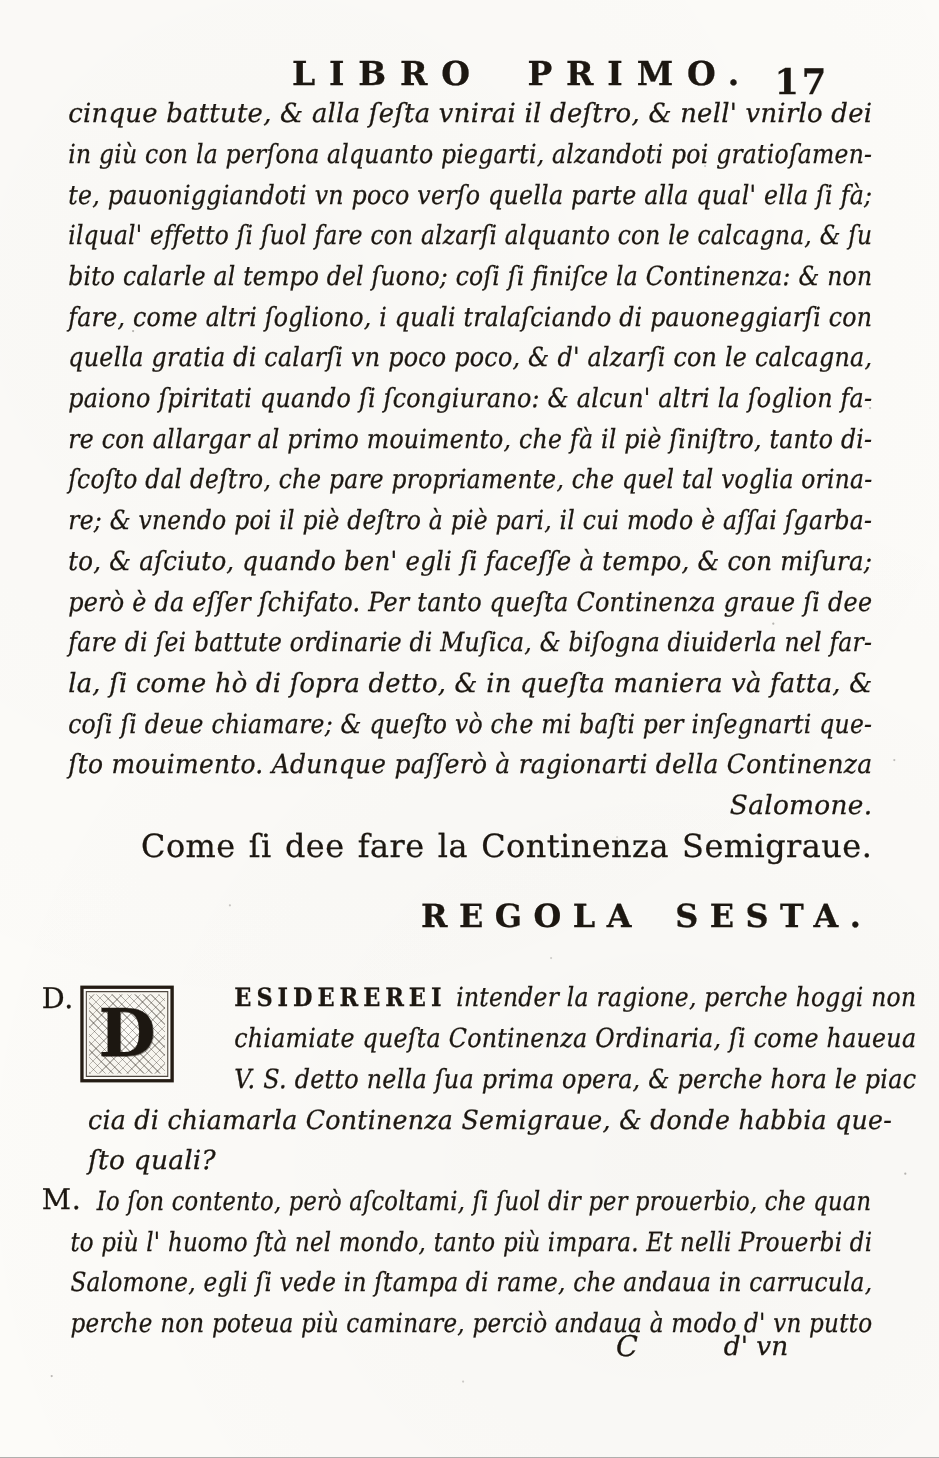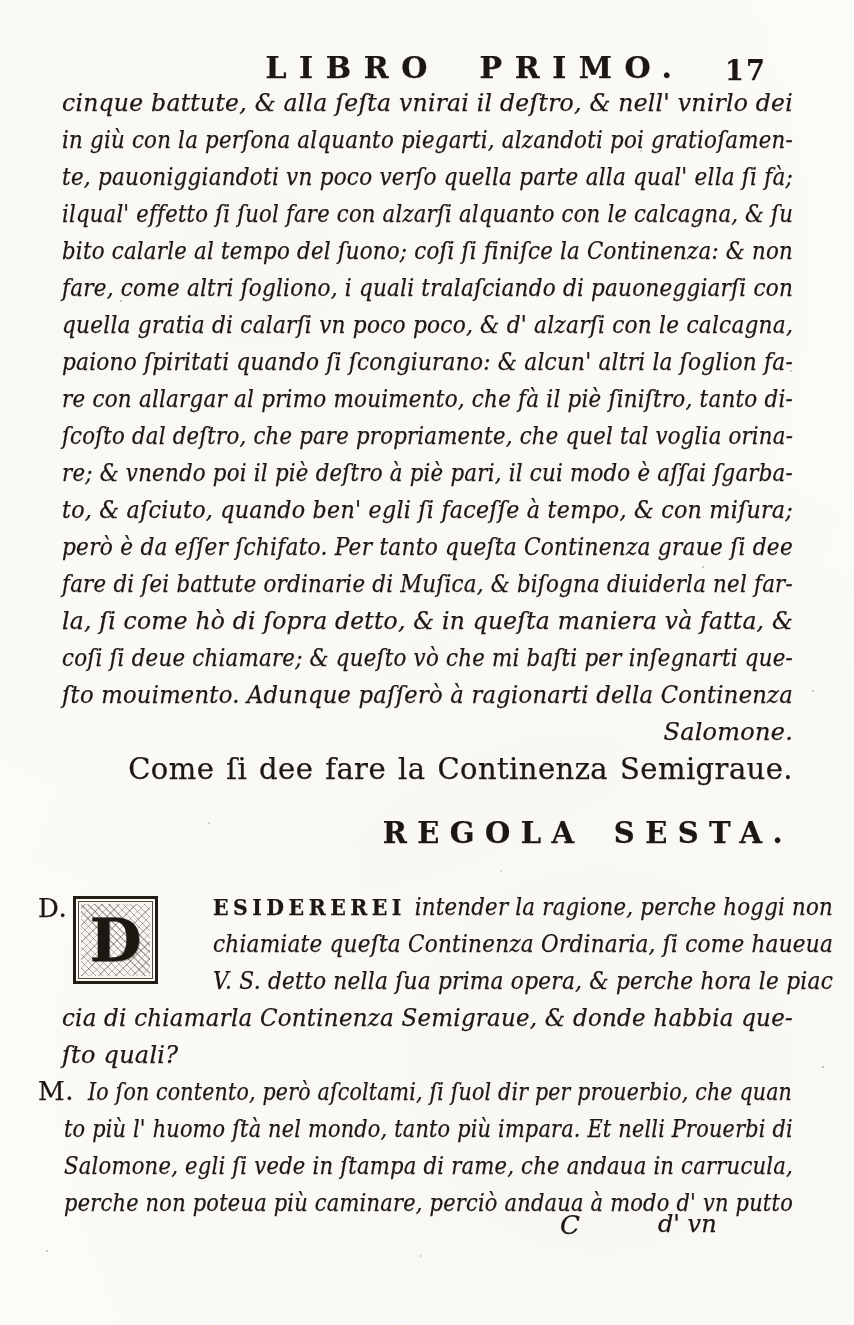--- a/index.html
+++ b/index.html
@@ -37,22 +37,22 @@
       420px 1255px 0 0 rgba(20,15,10,.2);
   }
   .running-header{
     position:absolute;top:50px;left:0;width:100%;
     text-align:center;
     font-size:30px;letter-spacing:.42em;word-spacing:.55em;
     font-weight:bold;
     padding-left:48px;
   }
   .folio{
-    position:absolute;top:55px;left:725px;
-    font-size:27px;font-weight:bold;letter-spacing:.08em;
+    position:absolute;top:55px;left:704px;
+    font-size:32px;font-weight:bold;letter-spacing:.08em;
   }
   .bodycol{position:absolute;left:62px;top:86px;width:731px;text-align:right;}
   .line{position:relative;height:37px;width:100%;overflow:visible;}
   .line > span{display:inline-block;white-space:nowrap;transform-origin:0 50%;}
   .it{font-style:italic;font-size:24px;line-height:34px;letter-spacing:.01em;}
   .ink{ -webkit-text-stroke:0.25px #1c1711; }
   .chapter-heading{
     position:absolute;left:62px;top:752px;width:731px;
     text-align:right;font-size:29px;letter-spacing:.015em;word-spacing:.08em;
   }
@@ -81,21 +81,21 @@
   }
   .dropcap .letter{
     position:relative;z-index:2;
     font-size:60px;font-weight:bold;line-height:1;
     text-shadow:1px 1px 0 rgba(36,28,20,.4);
   }
   .dwrap{position:absolute;left:172px;top:890px;width:620px;margin-left:41px;}
   .dwrap .line{height:37px;}
   .caps{font-style:normal;font-size:23px;letter-spacing:.22em;font-weight:bold;}
   .opening-rest{margin-left:10px;}
-  .dfull{position:absolute;left:62px;top:1001px;width:731px;}
+  .dfull{position:absolute;left:80px;top:1001px;width:731px;}
   .mfirst{position:absolute;left:88px;top:1075px;width:704px;}
   .mrest{position:absolute;left:64px;top:1112px;width:729px;}
   .footer-line{position:absolute;left:62px;top:1210px;width:731px;height:37px;}
   .sig{position:absolute;left:498px;font-style:italic;font-size:26px;}
   .catch{position:absolute;left:596px;font-style:italic;font-size:24px;}
 </style>
 </head>
 <body>
 
 <div class="page">

